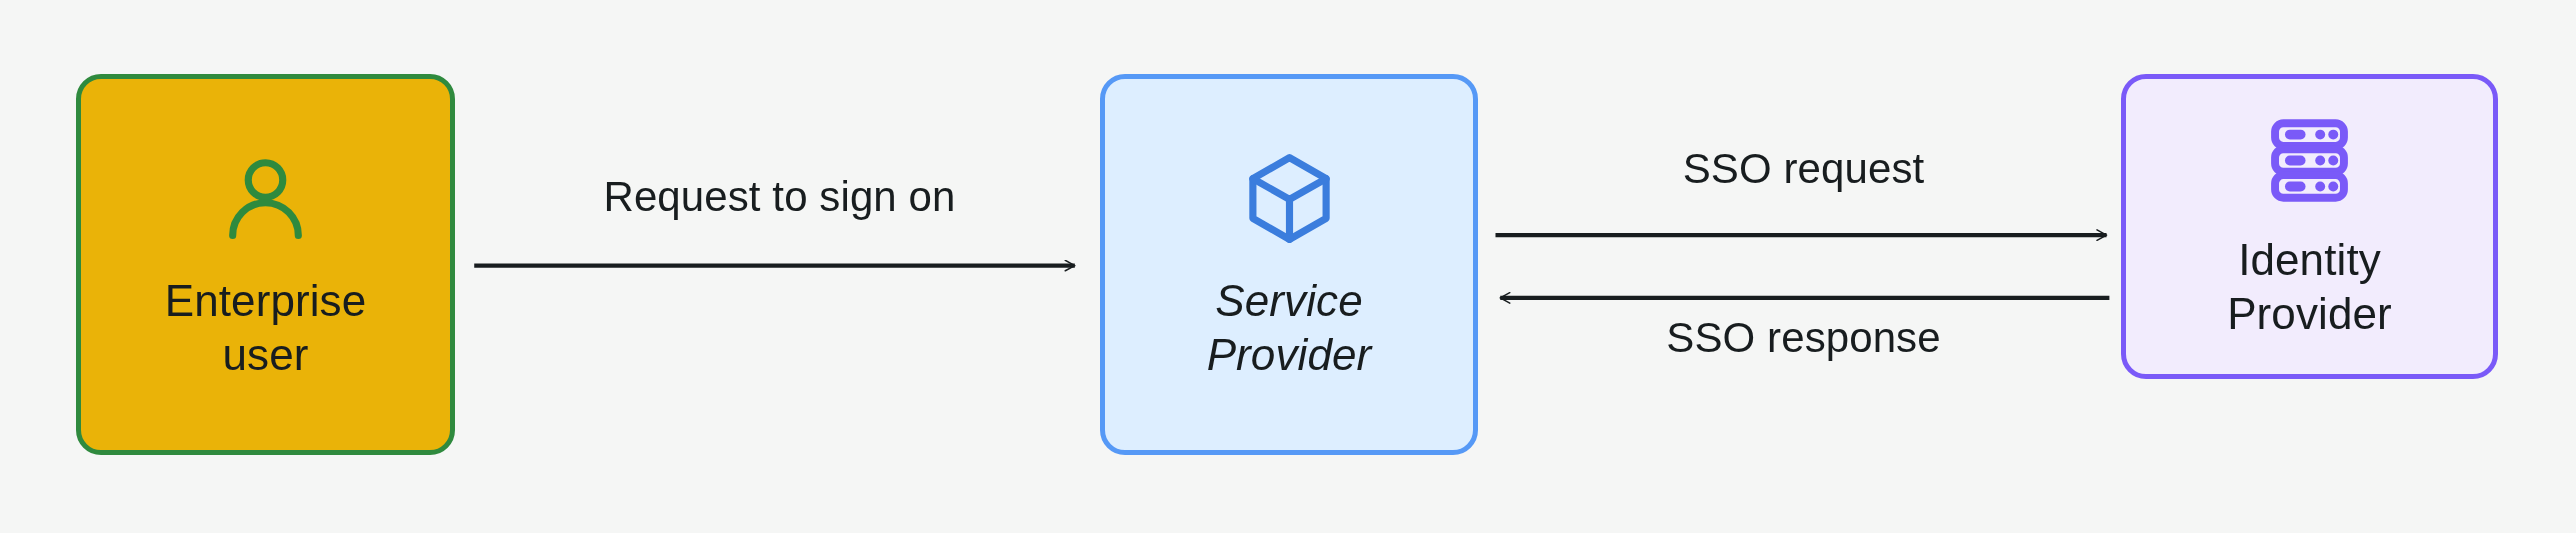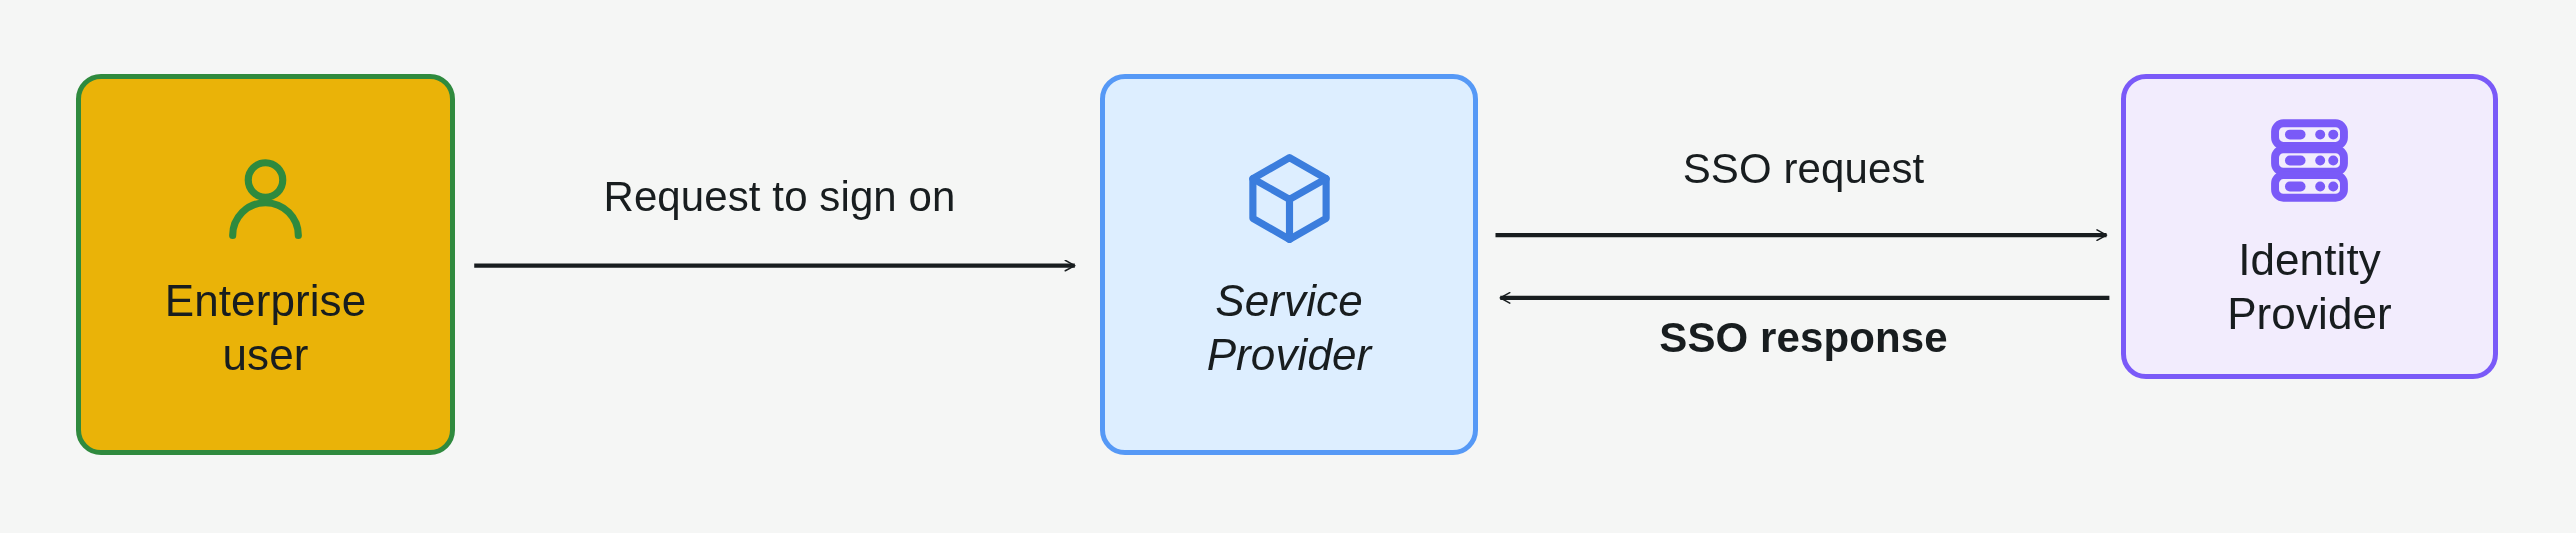--- a/index.html
+++ b/index.html
@@ -75,21 +75,21 @@
   }
   .edge-label {
     position: absolute;
     font-size: 42px;
     color: #181d1f;
     white-space: nowrap;
     letter-spacing: 0.1px;
   }
   #edge-label-request-sign-on { left: 473px;  top: 173px; width: 613px; text-align: center; }
   #edge-label-sso-request     { left: 1492px; top: 145px; width: 623px; text-align: center; }
-  #edge-label-sso-response    { left: 1492px; top: 314px; width: 623px; text-align: center; font-weight: bold; }
+  #edge-label-sso-response    { left: 1492px; top: 314px; width: 623px; text-align: center; }
 </style>
 </head>
 <body>
 
 <div id="canvas">
 
   <svg class="edge" viewBox="0 0 2704 560" xmlns="http://www.w3.org/2000/svg">
     <defs>
       <marker id="arrowRight" markerWidth="14" markerHeight="14" refX="11.5" refY="6" orient="auto" markerUnits="userSpaceOnUse">
         <path d="M 1.5 0.5 L 11.5 6 L 1.5 11.5" fill="none" stroke="#181d1f" stroke-width="1.6" stroke-linecap="round" stroke-linejoin="round"></path>

